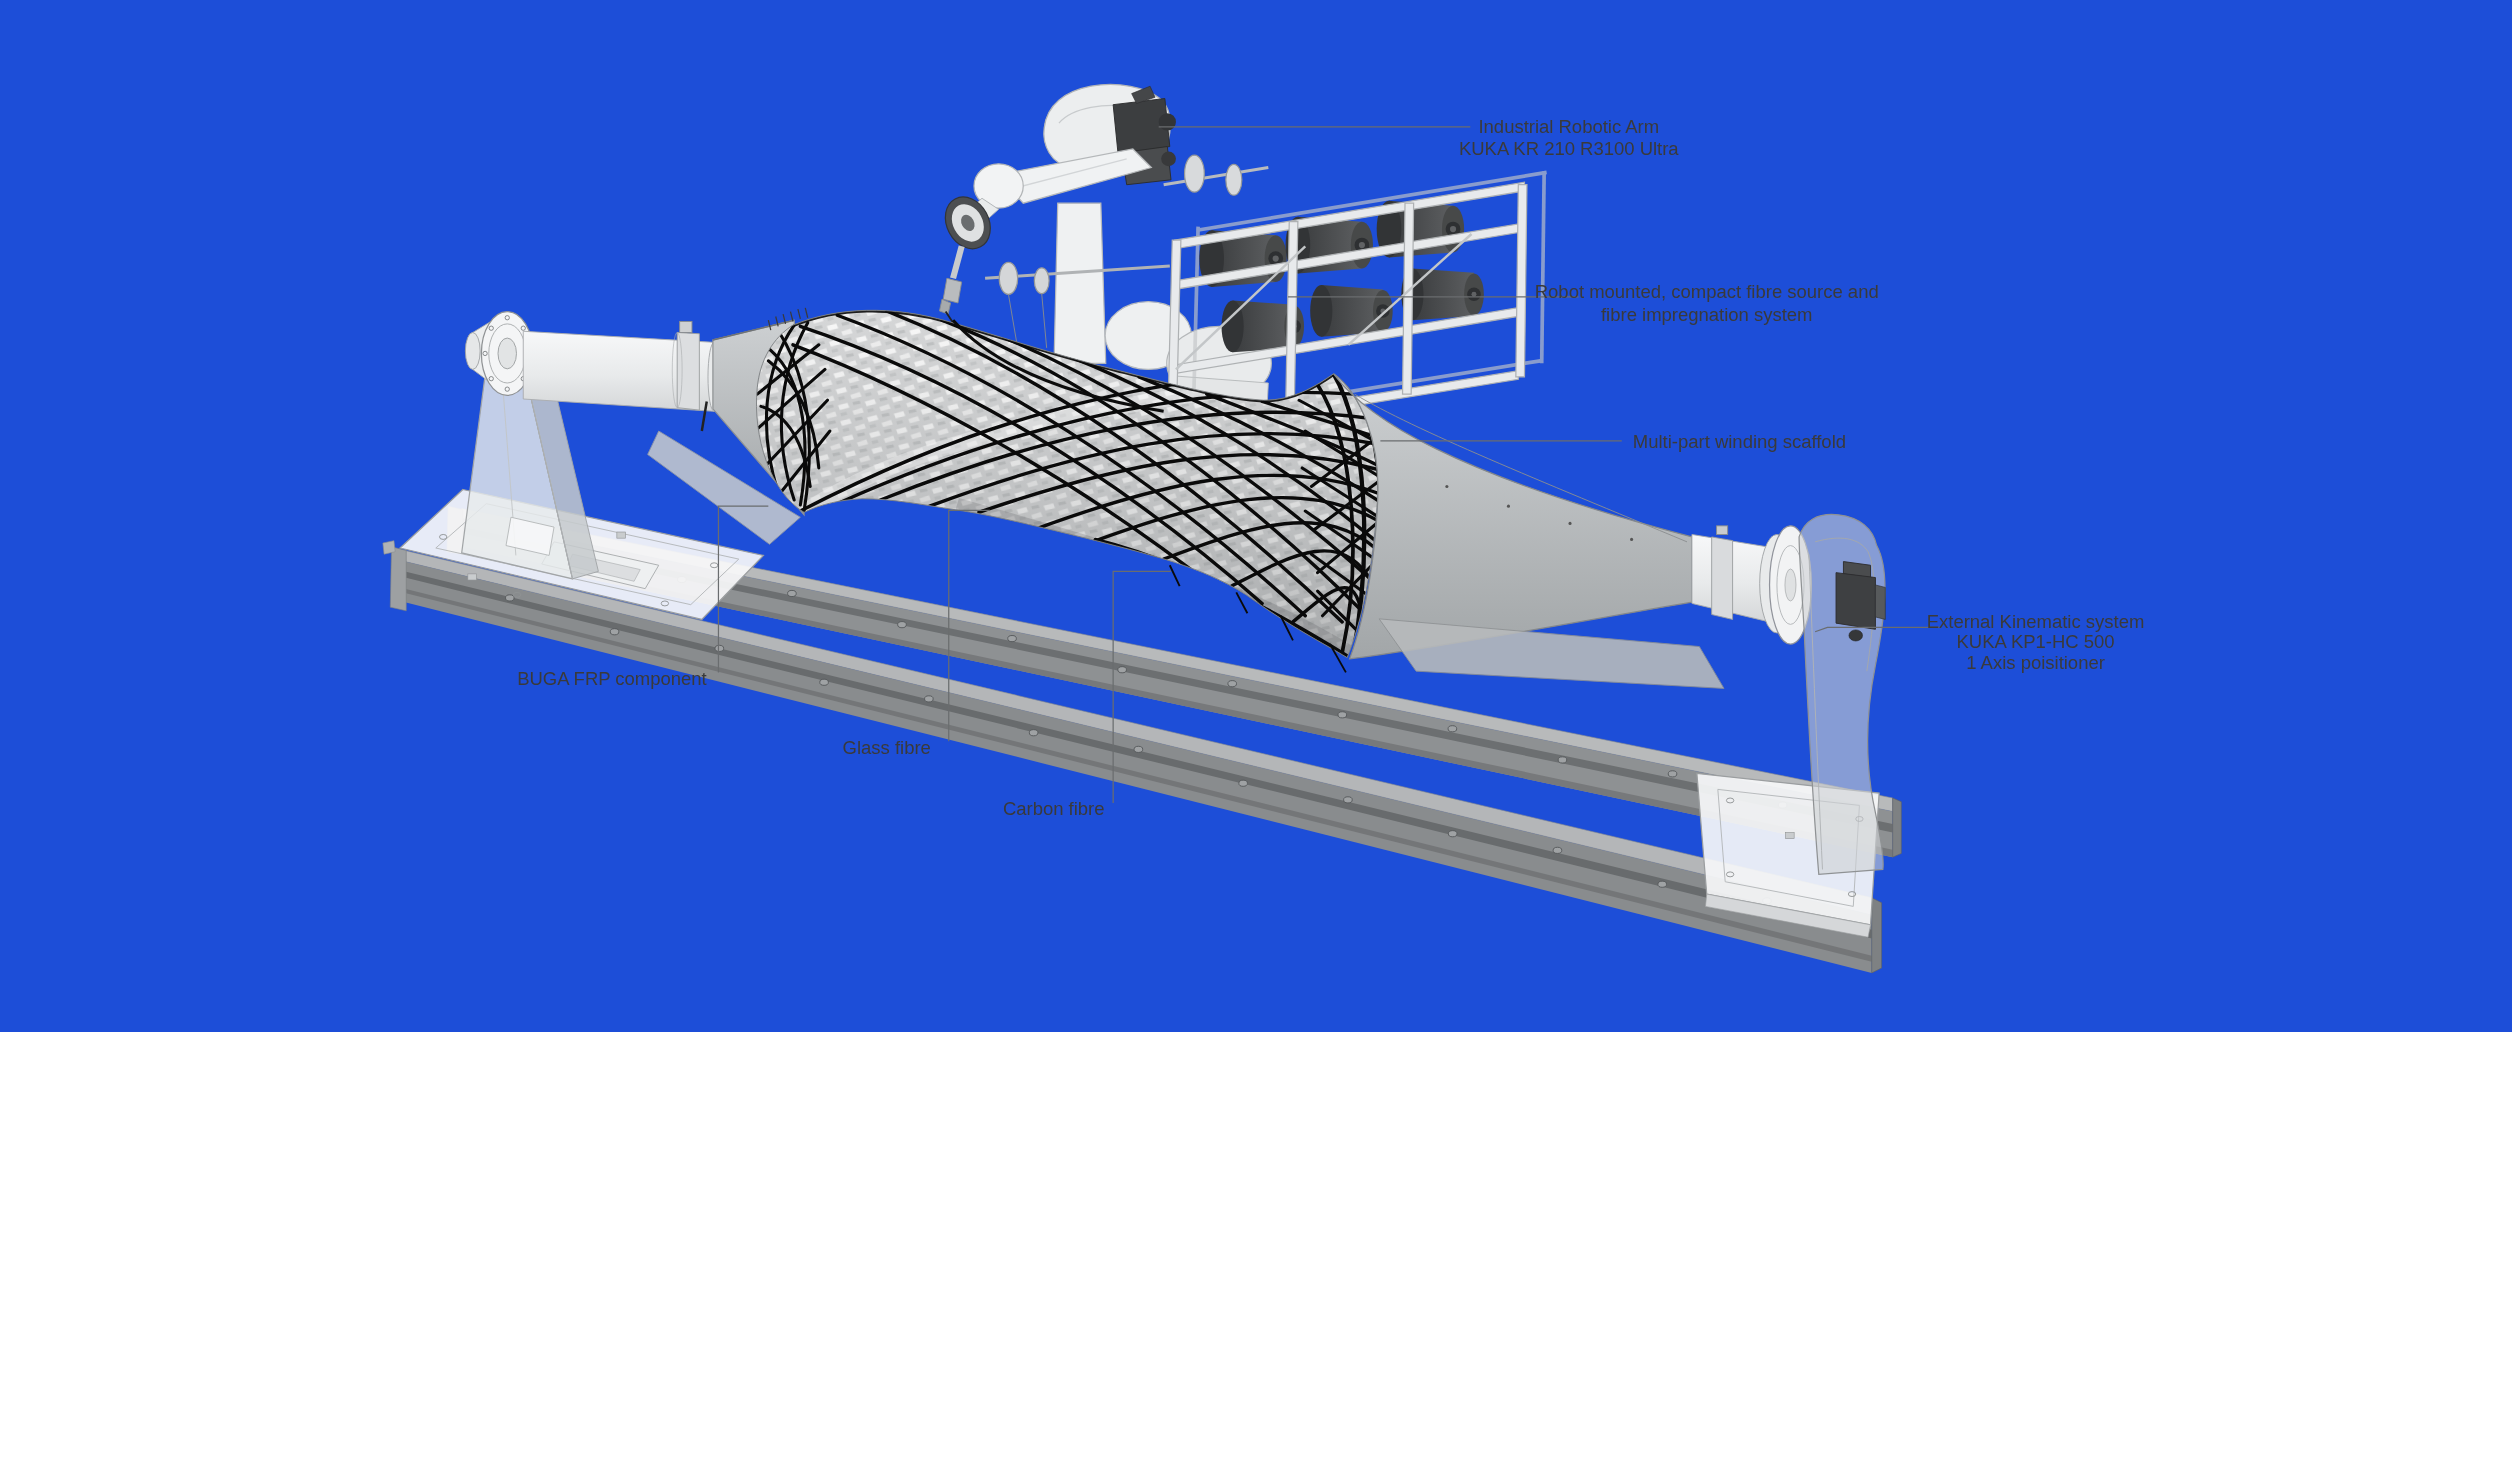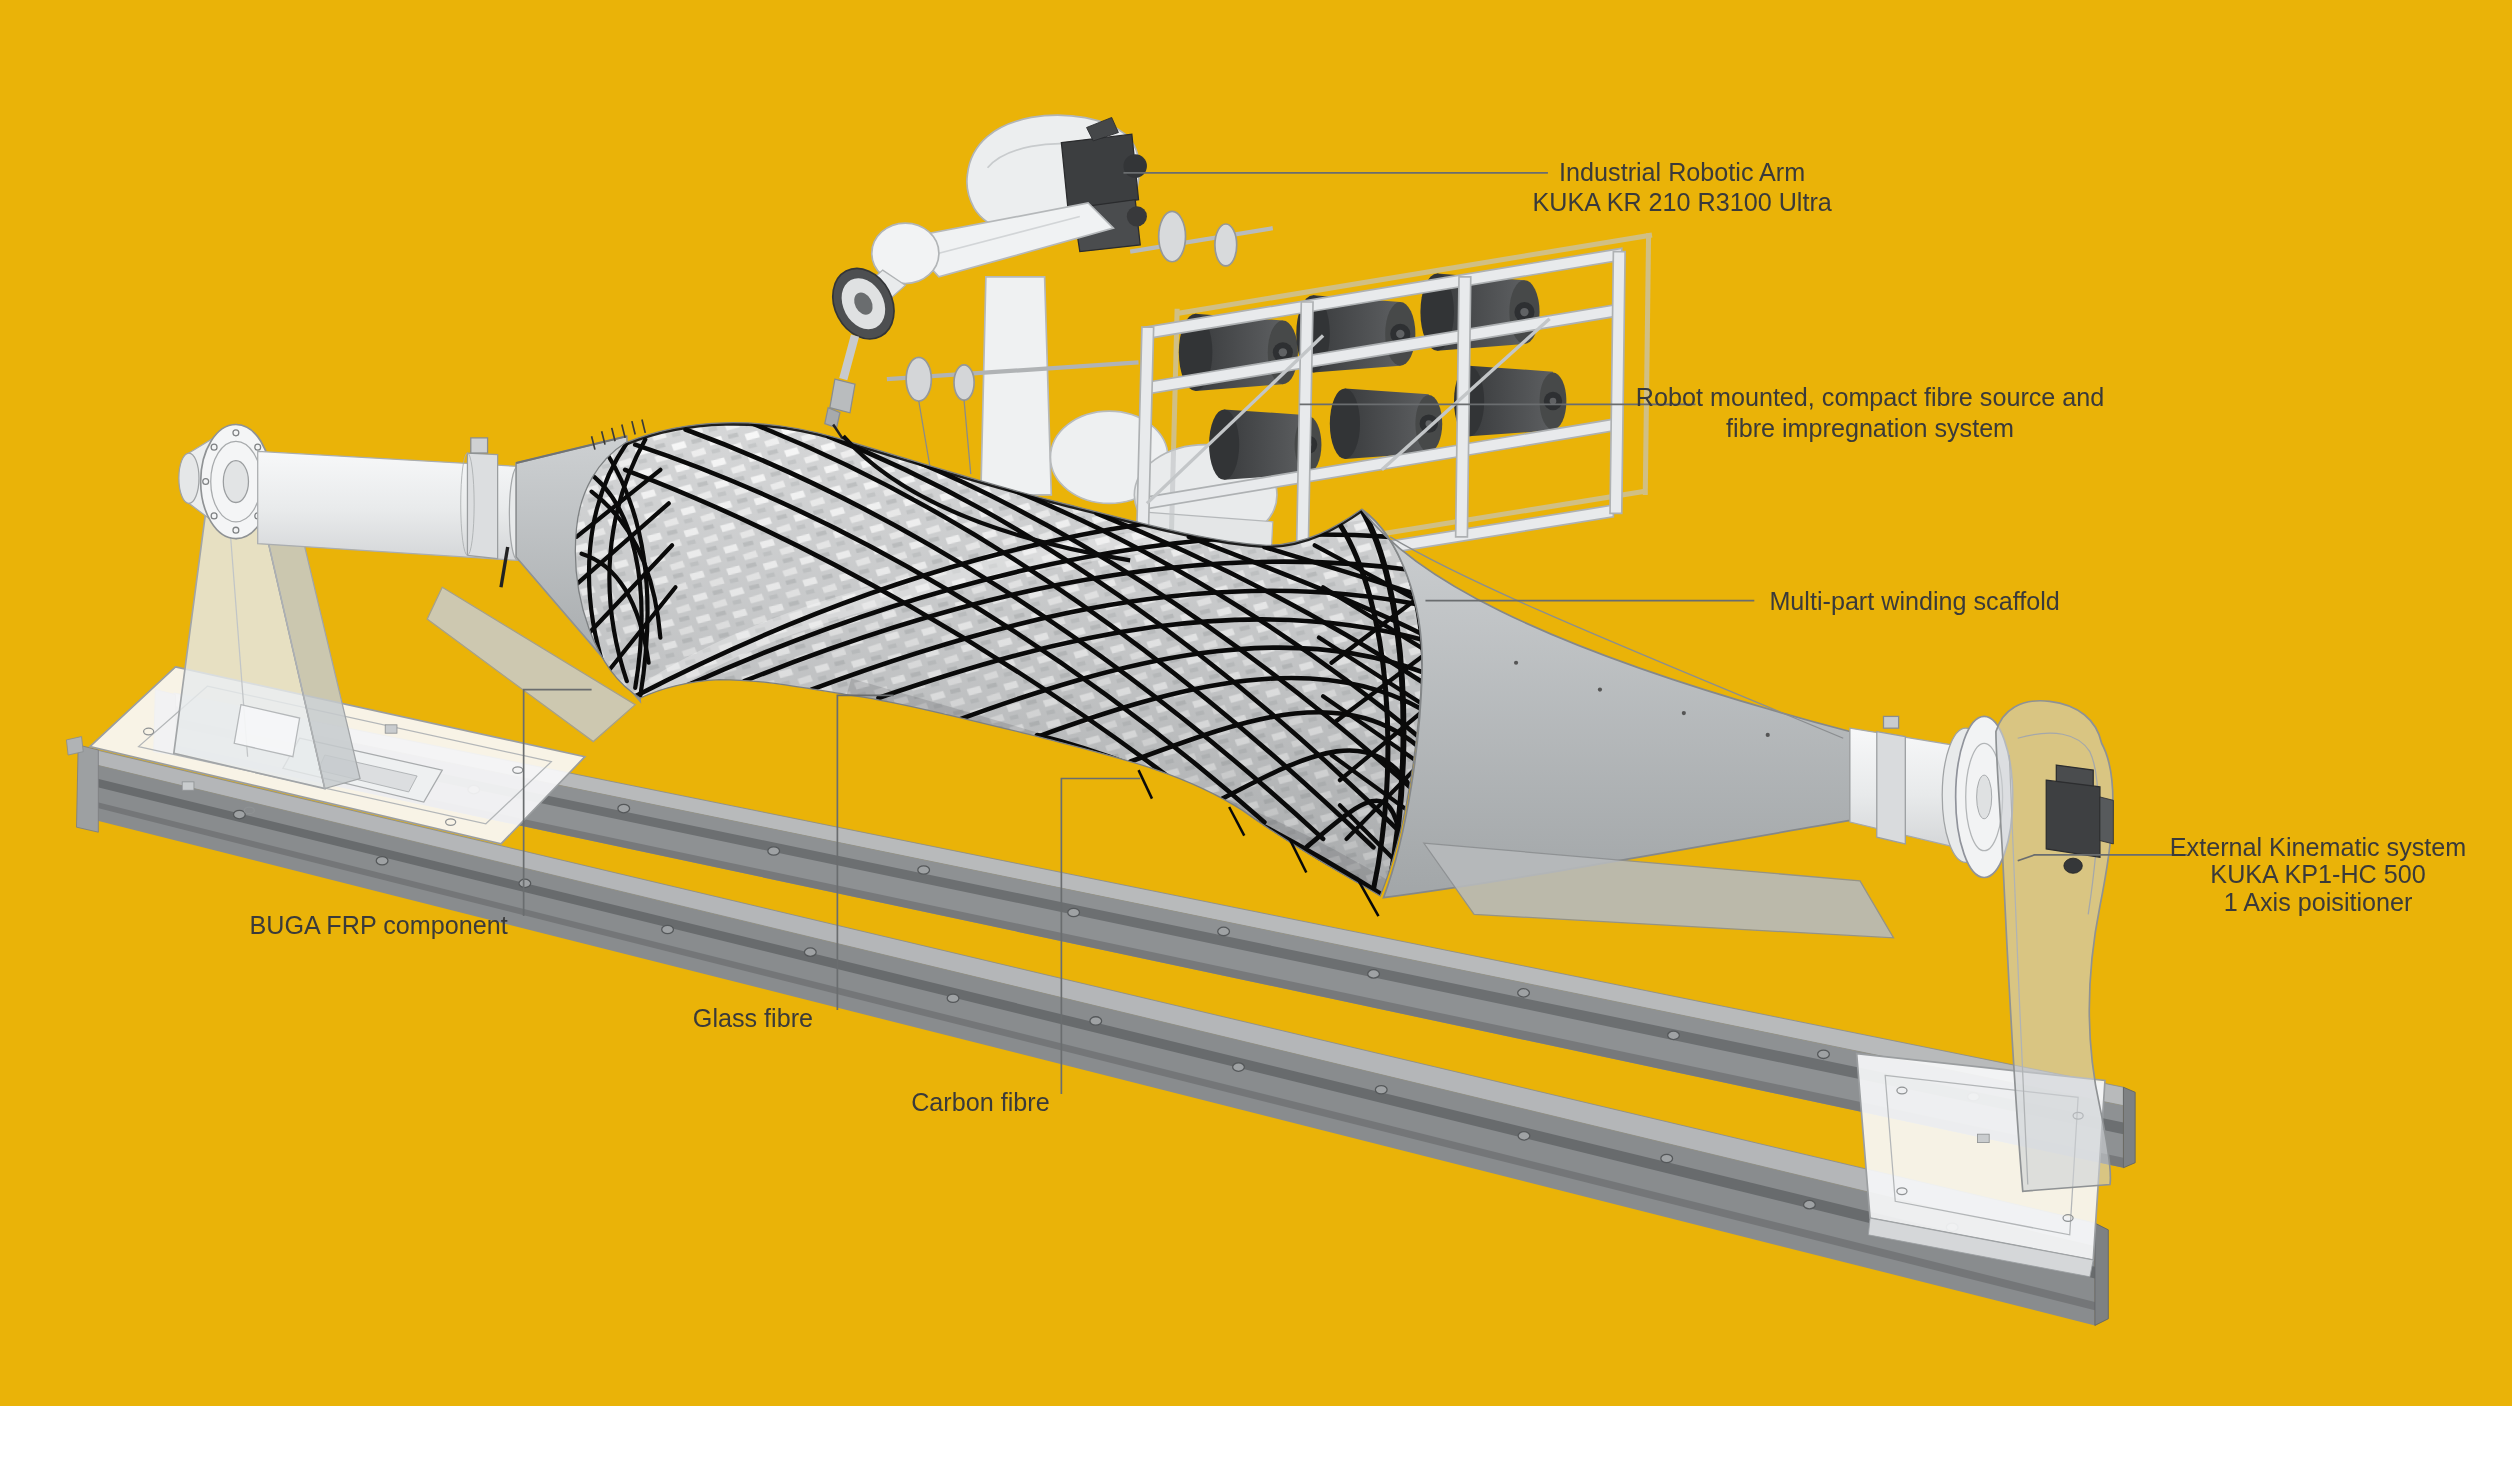--- a/index.html
+++ b/index.html
@@ -1,16 +1,16 @@
 <!DOCTYPE html>
 <html style="font-size:14px"><head>
 <meta charset="utf-8">
 <style>
   html,body{margin:0;padding:0;background:#ffffff;}
-  .stage{position:relative;width:2512px;height:1406px;background:#eab308;overflow:hidden;
+  .stage{position:relative;width:2512px;height:1032px;background:#1d4ed8;overflow:hidden;
          font-family:"Liberation Sans", sans-serif;text-align:center;}
   svg{display:block;width:100%;height:100%;}
   text.callout{font-family:"Liberation Sans", sans-serif;font-size:30px;fill:#3a3a3a;}
   .leader{stroke:#6a6d6f;stroke-width:2;fill:none;}
 </style>
 </head>
 <body>
 
 <div class="stage">
 <svg viewBox="0 0 2880 1676">

